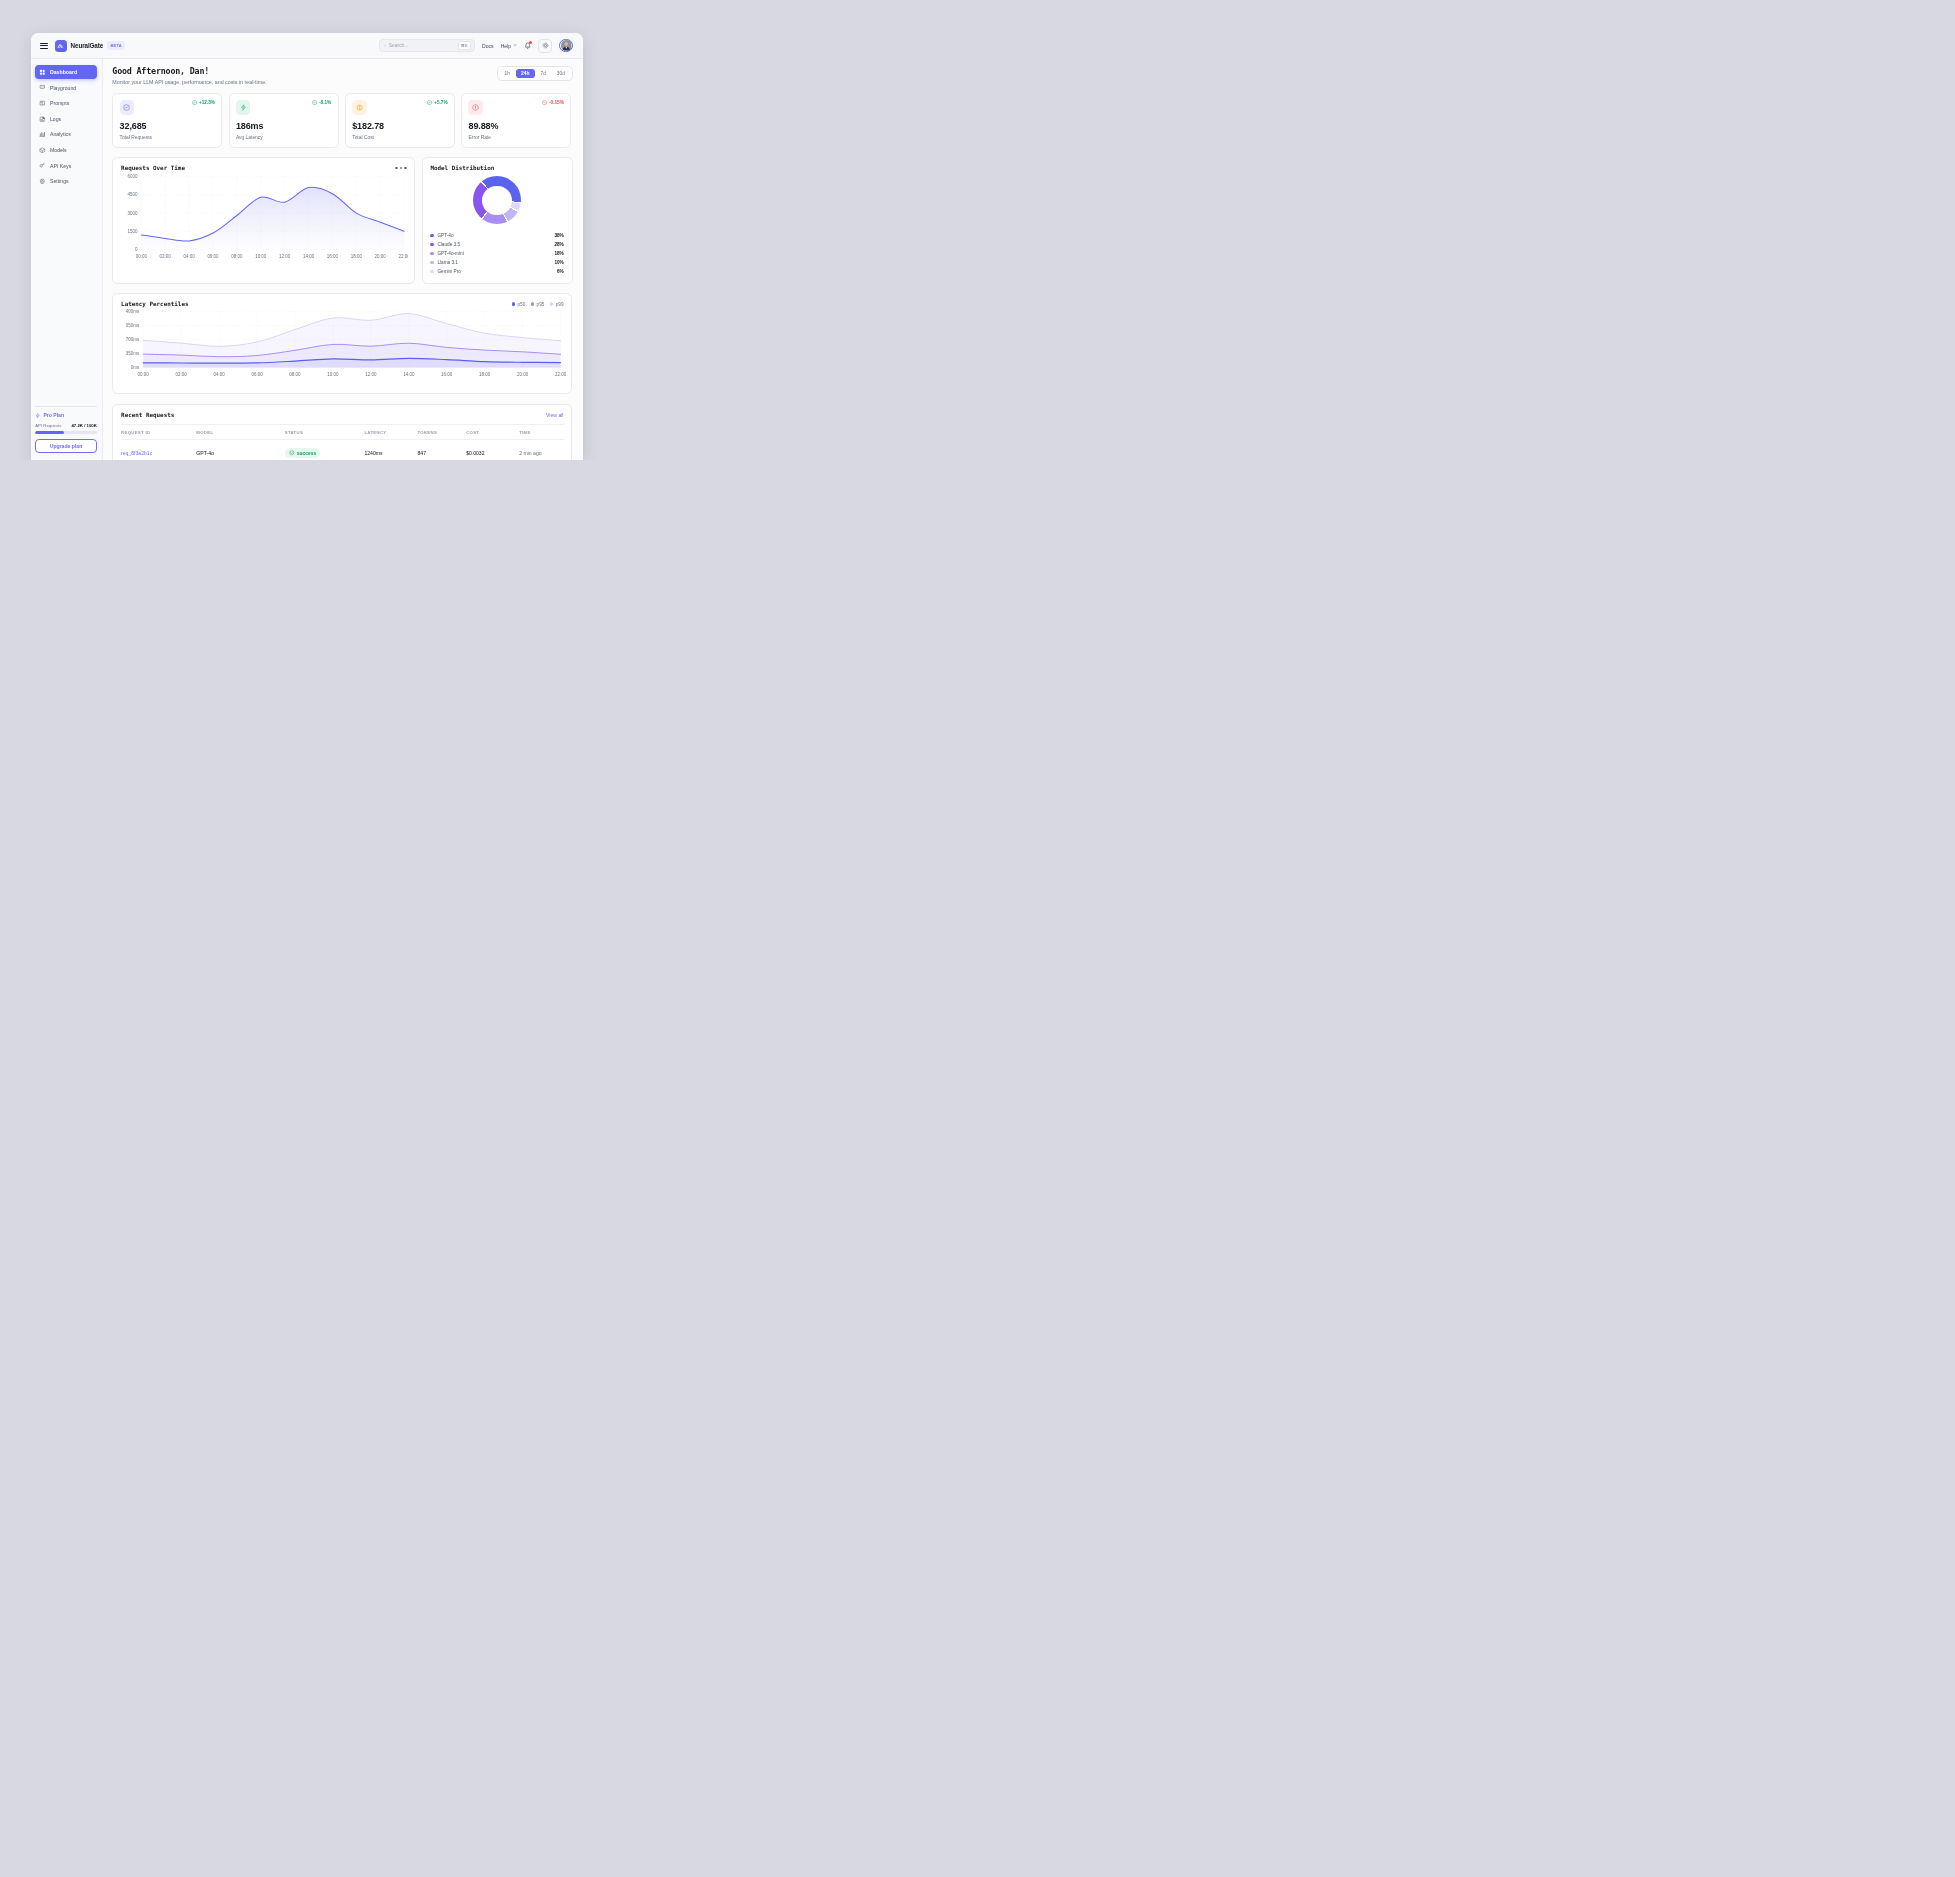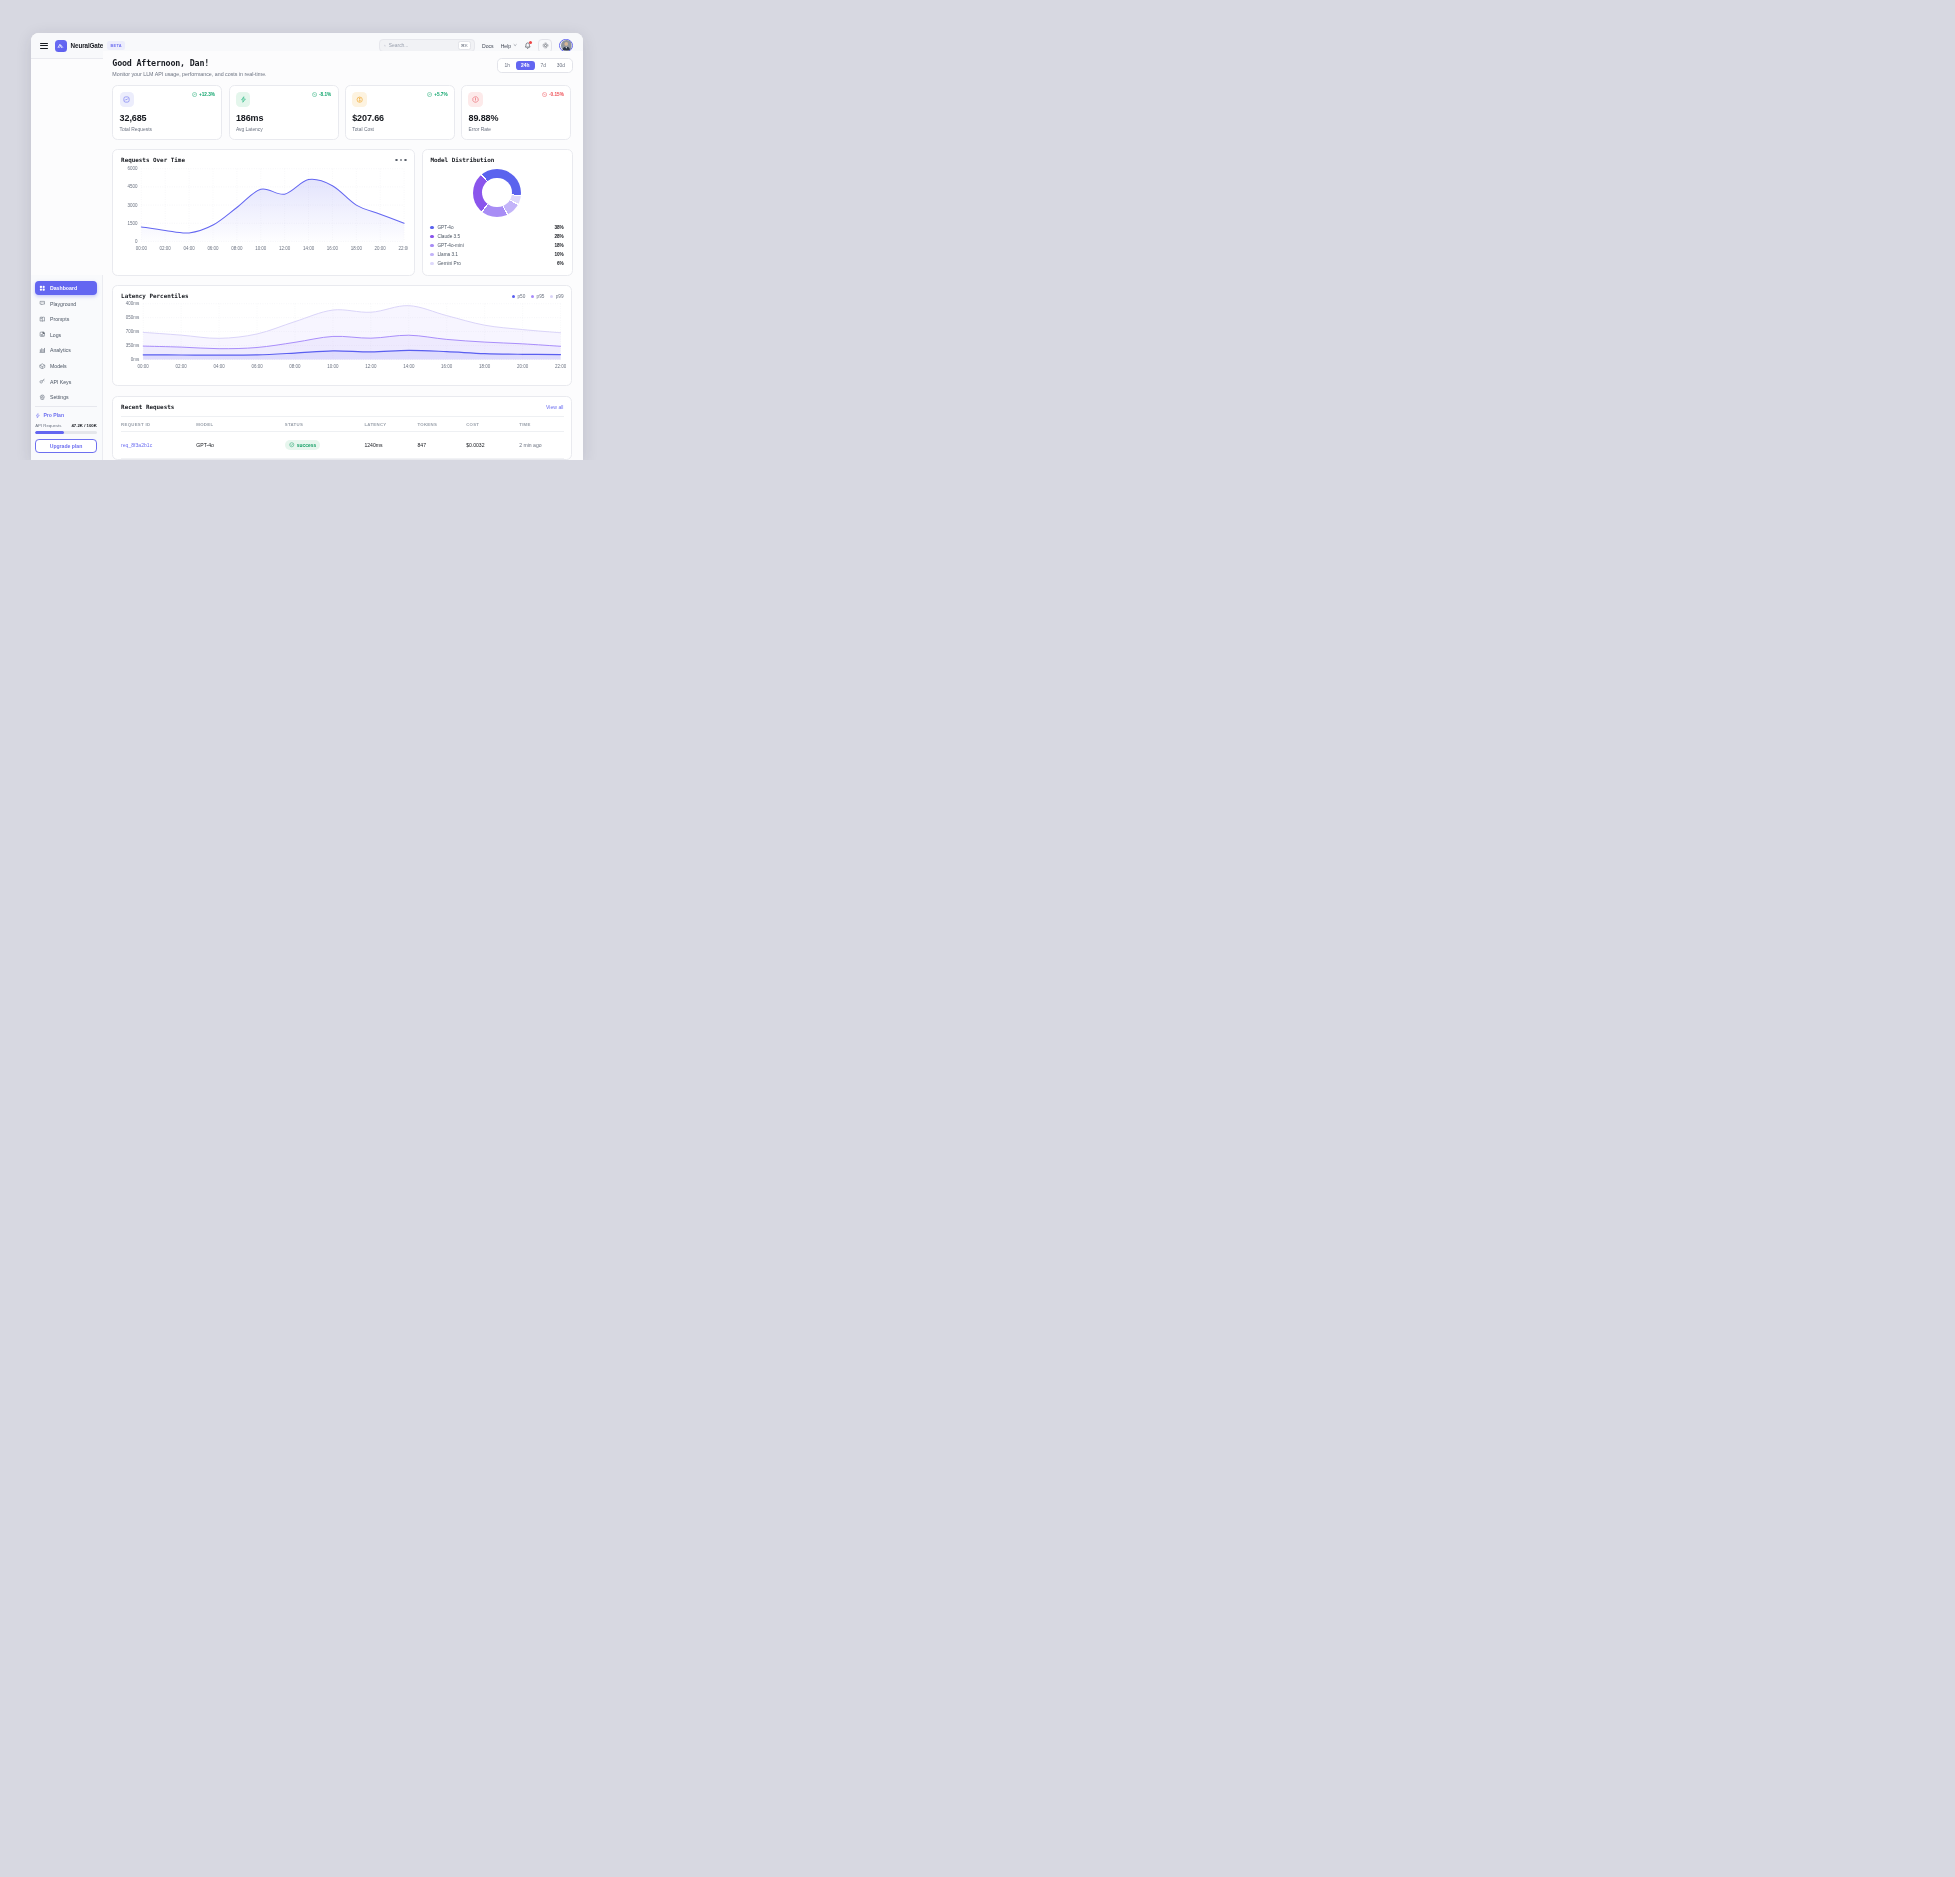--- a/index.html
+++ b/index.html
@@ -30,21 +30,21 @@
     padding:1.2px 2.3px; }
   .hlink { font-size:5.1px; color:#3f4654; cursor:pointer; }
   .help { display:flex; align-items:center; gap:1.6px; }
   .iconbtn { position:relative; cursor:pointer; display:flex; align-items:center; }
   .dot { position:absolute; top:-1.2px; right:-0.8px; width:3.1px; height:3.1px; background:#ee4444; border-radius:50%; }
   .theme-btn { width:14px; height:14px; border:0.4px solid #e2e3e9; border-radius:3.9px;
     display:flex; align-items:center; justify-content:center; cursor:pointer; }
   .avatar { width:13.7px; height:13.7px; border-radius:50%; border:0.8px solid #6366f1; padding:0.6px; cursor:pointer; }
   .avatar svg { width:100%; height:100%; border-radius:50%; display:block; }
   
-  .app-body { flex:1; display:flex; min-height:0;align-items:flex-end; }
+  .app-body { flex:1; display:flex; min-height:0; }
   .sidebar { width:72px; flex:0 0 72px; background:#f9fafc; border-right:0.4px solid #ebecf1;
     display:flex; flex-direction:column; padding:6.3px 4.7px 7px; }
   .nav-item { display:flex; align-items:center; gap:3.9px; padding:3.5px 4.3px; border-radius:3.9px;
     font-size:5.2px; color:#4b5563; cursor:pointer; margin-bottom:2px; }
   .nav-item.active { background:#6366f1; color:#fff; font-weight:600;
     box-shadow:0 1.6px 3.9px rgba(99,102,241,.35); }
   .nav-item svg { flex:0 0 auto; }
   .side-spacer { flex:1; }
   .plan { border-top:0.4px solid #e7e8ee; padding-top:5.5px; }
   .plan-name { display:flex; align-items:center; gap:2.7px; color:#6d6ff0; font-size:5.1px; font-weight:600; }
@@ -317,21 +317,21 @@
                   </svg>
             </div>
             <div class="delta green">
               <svg width="5.1" height="5.1" viewBox="0 0 24 24">
                     <rect x="3" y="3" width="18" height="18" rx="6" fill="none" stroke="#0fa56c" stroke-width="2"></rect>
                     <path d="M8 14.5 L11 11.5 L13 13 L16 9.5" fill="none" stroke="#0fa56c" stroke-width="2" stroke-linecap="round"></path>
                   </svg>
               <span>+5.7%</span>
             </div>
           </div>
-          <div class="stat-value">$207.66</div>
+          <div class="stat-value">$182.78</div>
           <div class="stat-label">Total Cost</div>
         </div>
 
         <div class="stat-card">
           <div class="stat-top">
             <div class="chip" style="background:#fdeaea">
               <svg width="7" height="7" viewBox="0 0 24 24">
                     <path d="M8.2 3 H15.8 L21 8.2 V15.8 L15.8 21 H8.2 L3 15.8 V8.2 Z" fill="none" stroke="#e8505b" stroke-width="1.9" stroke-linejoin="round"></path>
                     <path d="M12 7.5 V13" stroke="#e8505b" stroke-width="2" stroke-linecap="round"></path>
                     <circle cx="12" cy="16.3" r="1.2" fill="#e8505b"></circle>

